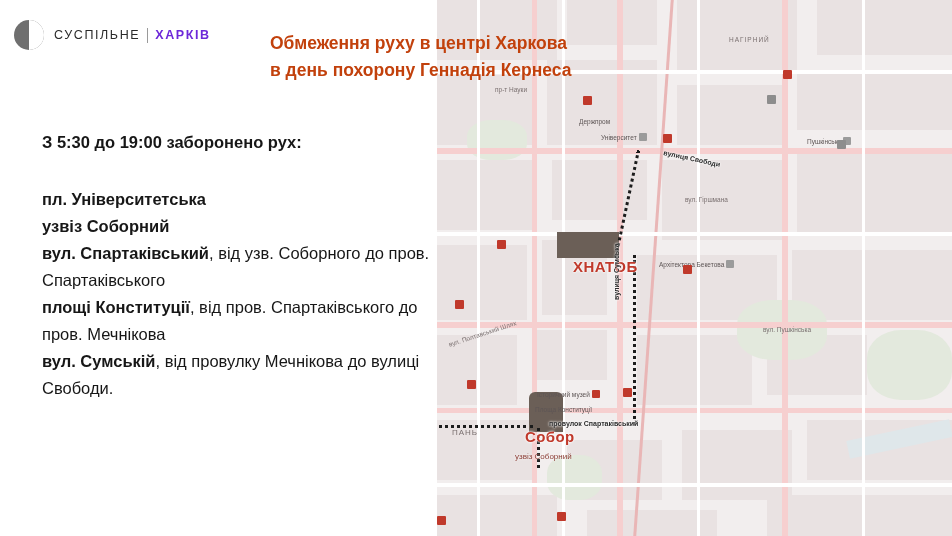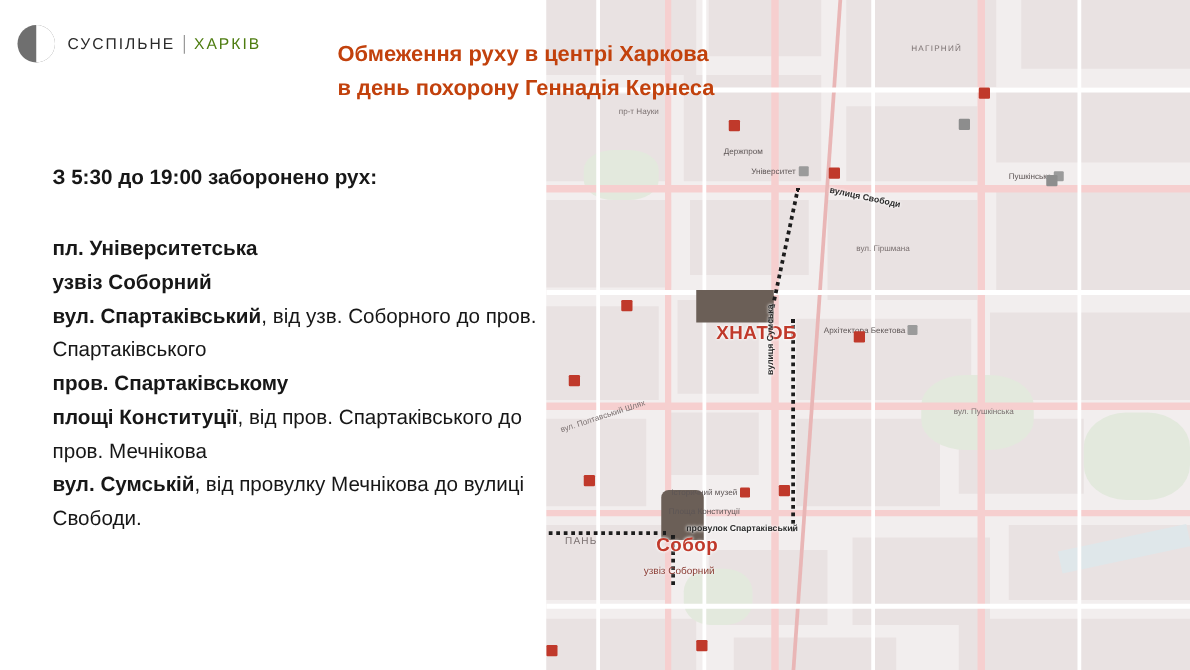--- a/index.html
+++ b/index.html
@@ -62,22 +62,22 @@
     letter-spacing: 1.6px;
     color: #2a2a2a;
     font-weight: 400;
   }
   .logo-text .sep {
     display: inline-block;
     width: 1px; height: 15px;
     background: #9a9a9a;
   }
   .logo-text .bold {
-    font-weight: 400;
-    color: #4d7c0f;
+    font-weight: 700;
+    color: #6d28d9;
   }
 
   .intro {
     position: absolute;
     left: 42px; top: 133px;
     font-size: 16.5px;
     color: #171717;
   }
   .intro b { font-weight: 700; }
 
@@ -228,23 +228,20 @@
 
   <div class="street-list">
     <div class="street-item">
       <b>пл. Університетська</b><span class="tail"></span>
     </div>
     <div class="street-item">
       <b>узвіз Соборний</b><span class="tail"></span>
     </div>
     <div class="street-item">
       <b>вул. Спартаківський</b><span class="tail">, від узв. Соборного до пров. Спартаківського</span>
-    </div>
-    <div class="street-item">
-      <b>пров. Спартаківському</b><span class="tail"></span>
     </div>
     <div class="street-item">
       <b>площі Конституції</b><span class="tail">, від пров. Спартаківського до пров. Мечнікова</span>
     </div>
     <div class="street-item">
       <b>вул. Сумській</b><span class="tail">, від провулку Мечнікова до вулиці Свободи.</span>
     </div>
   </div>
 </div>
 

